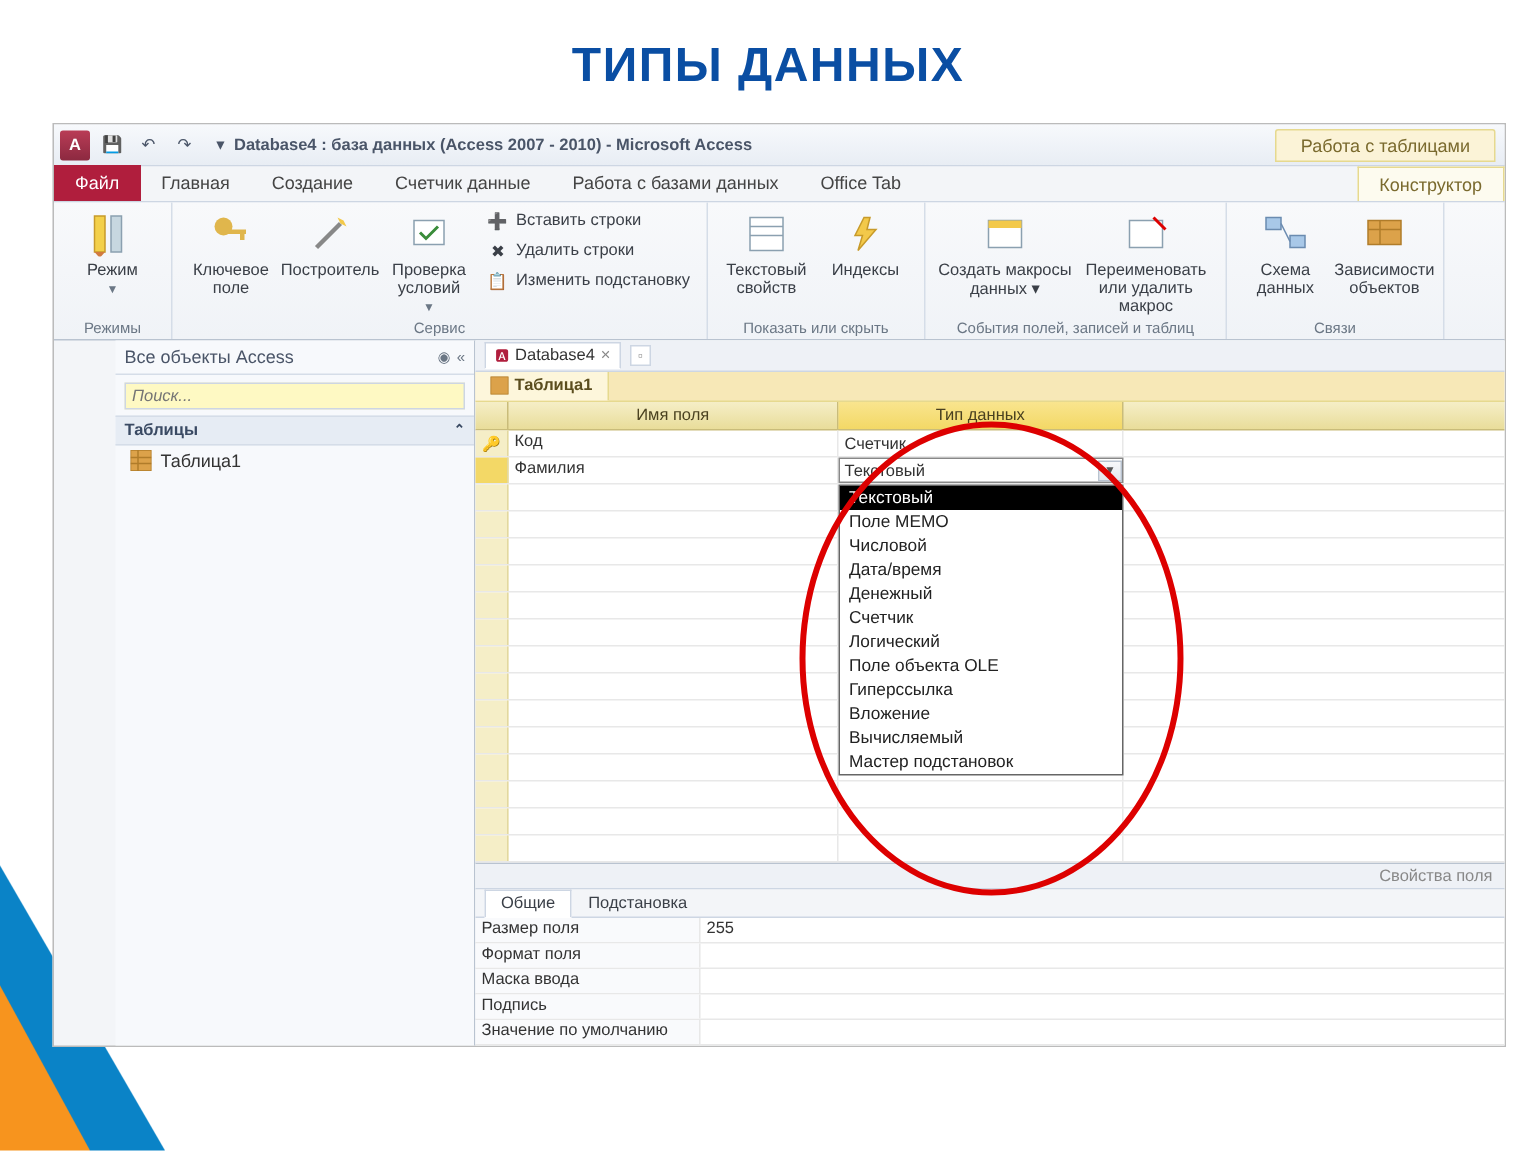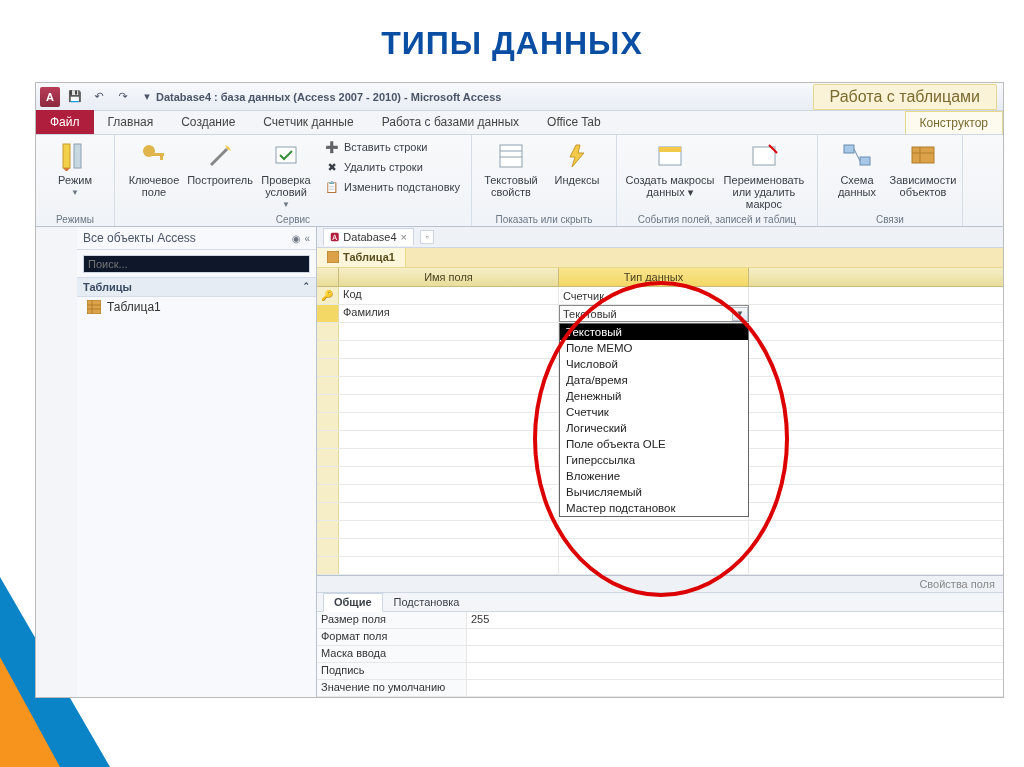--- a/index.html
+++ b/index.html
@@ -6,21 +6,21 @@
 body { background: #fff; }
 .page-title { text-align: center; color: #0a4ea3; font-size: 32px; font-weight: bold; padding: 25px 0 20px; letter-spacing: 1px; }
 .app-window { margin: 0 20px 0 35px; border: 1px solid #bbb; background: #f3f5f8; position: relative; }
 
 
 .title-bar { display: flex; align-items: center; height: 28px; background: linear-gradient(#f7f9fc,#e8edf4); border-bottom: 1px solid #cdd6e3; font-size: 11px; }
 .app-logo { width: 20px; height: 20px; background: linear-gradient(#b93c56,#8c2940); border-radius: 2px; margin: 0 6px 0 4px; color: #fff; display: flex; align-items: center; justify-content: center; font-weight: bold; font-size: 11px; }
 .qat { display: flex; gap: 6px; }
 .qat-btn { width: 18px; height: 18px; border: 1px solid transparent; border-radius: 2px; display: flex; align-items: center; justify-content: center; font-size: 11px; color: #4a5568; }
 .win-title { flex: 1; text-align: left; color: #4a5568; font-weight: bold; }
-.context-tab-outer { background: #fbf3d7; border: 1px solid #e6d98f; padding: 3px 16px; color: #7a6a2e; font-size: 16px; border-radius: 2px 2px 0 0; margin-right: 6px; }
+.context-tab-outer { background: #fbf3d7; border: 1px solid #e6d98f; padding: 3px 16px; color: #7a6a2e; font-size: 12px; border-radius: 2px 2px 0 0; margin-right: 6px; }
 
 
 .ribbon-tabs { display: flex; height: 24px; background: #f3f5f8; border-bottom: 1px solid #cdd6e3; font-size: 12px; align-items: flex-end; }
 .file-tab { background: #b01e3d; color: #fff; padding: 4px 14px; height: 24px; display: flex; align-items: center; }
 .rtab { padding: 4px 14px; color: #444; cursor: default; height: 24px; display: flex; align-items: center; }
 .context-rtab { margin-left: auto; background: #fdfbef; border: 1px solid #e6d98f; border-bottom: none; padding: 4px 14px; color: #7a6a2e; }
 
 
 .ribbon { display: flex; background: linear-gradient(#f8f9fb,#f0f3f7); border-bottom: 1px solid #b9c3d0; height: 92px; }
 .ribbon-group { display: flex; flex-direction: column; border-right: 1px solid #d5dde8; padding: 3px 8px 1px; }
@@ -33,21 +33,21 @@
 .rbtn-small { display: flex; align-items: center; gap: 4px; font-size: 11px; color: #3a3f47; padding: 1px 3px; white-space: nowrap; }
 .rbtn-icon-sm { width: 16px; height: 16px; display: flex; align-items: center; justify-content: center; }
 .caret-down { font-size: 8px; color: #6b7785; }
 
 
 .main { display: flex; height: 470px; }
 .nav-pane { width: 240px; border-right: 1px solid #b9c3d0; display: flex; flex-direction: column; background: #f7f9fc; margin-left: 41px; }
 .nav-header { display: flex; align-items: center; padding: 4px 6px; font-size: 12px; color: #4a5568; border-bottom: 1px solid #d5dde8; }
 .nav-header-text { flex: 1; }
 .nav-search { margin: 4px 6px; }
-.nav-search input { width: 100%; font-size: 11px; padding: 2px 4px; border: 1px solid #cdd6e3; color: #888; background: #0f172a; }
+.nav-search input { width: 100%; font-size: 11px; padding: 2px 4px; border: 1px solid #cdd6e3; font-style: italic; color: #888; background: #fef9c3; }
 .nav-cat { background: #e6ecf4; padding: 3px 6px; font-size: 11px; font-weight: bold; color: #3a4a63; border-top: 1px solid #d5dde8; border-bottom: 1px solid #d5dde8; display: flex; justify-content: space-between; }
 .nav-item { display: flex; align-items: center; gap: 6px; padding: 3px 10px; font-size: 12px; color: #333; }
 .nav-item-icon { width: 14px; height: 14px; }
 
 
 .content { flex: 1; display: flex; flex-direction: column; background: #fff; position: relative; }
 .doc-tabs { display: flex; align-items: center; height: 22px; background: #eef1f6; border-bottom: 1px solid #cdd6e3; font-size: 11px; padding-left: 6px; gap: 6px; }
 .doc-tab { display: flex; align-items: center; gap: 4px; background: #fff; border: 1px solid #cdd6e3; border-bottom: 1px solid #fff; padding: 2px 6px; margin-bottom: -1px; color: #333; }
 .doc-close { font-size: 11px; color: #888; }
 .new-doc { width: 14px; height: 14px; border: 1px solid #cdd6e3; background: #fff; display: flex; align-items: center; justify-content: center; font-size: 9px; color: #888; }
@@ -77,21 +77,21 @@
 .dd-item.selected { background: #000; color: #fff; }
 
 
 .ellipse { position: absolute; left: 216px; top: -6px; width: 256px; height: 316px; border: 4px solid #d00; border-radius: 50%; pointer-events: none; z-index: 30; }
 
 
 .prop-pane { border-top: 1px solid #b9c3d0; }
 .prop-header { text-align: right; font-size: 11px; color: #888; background: #eef1f6; padding: 2px 8px; border-bottom: 1px solid #cdd6e3; }
 .prop-tabs { display: flex; font-size: 11px; background: #f3f5f8; border-bottom: 1px solid #cdd6e3; padding-left: 6px; }
 .prop-tab { padding: 2px 10px; color: #3a3f47; border: 1px solid transparent; }
-.prop-tab.active { background: #fff; border: 1px solid #cdd6e3; border-bottom: 1px solid #fff; margin-bottom: -1px; font-weight: bold; }
+.prop-tab.active { background: #fff; border: 1px solid #cdd6e3; border-bottom: 1px solid #fff; margin-bottom: -1px; font-weight: normal; }
 .prop-grid { font-size: 11px; }
 .prow { display: flex; border-bottom: 1px solid #e8e8e8; height: 17px; }
 .pname { width: 150px; padding: 1px 4px; border-right: 1px solid #e8e8e8; background: #f9fafc; color: #333; }
 .pval { flex: 1; padding: 1px 4px; color: #333; }
 
 
 .corner-accent { position: fixed; bottom: 0; left: 0; width: 0; height: 0; border-left: 110px solid #0a83c7; border-top: 190px solid transparent; z-index: -1; }
 .corner-accent::after { content: ""; position: absolute; bottom: -0px; left: -110px; width: 0; height: 0; border-left: 60px solid #f7941e; border-top: 110px solid transparent; }
 
 

